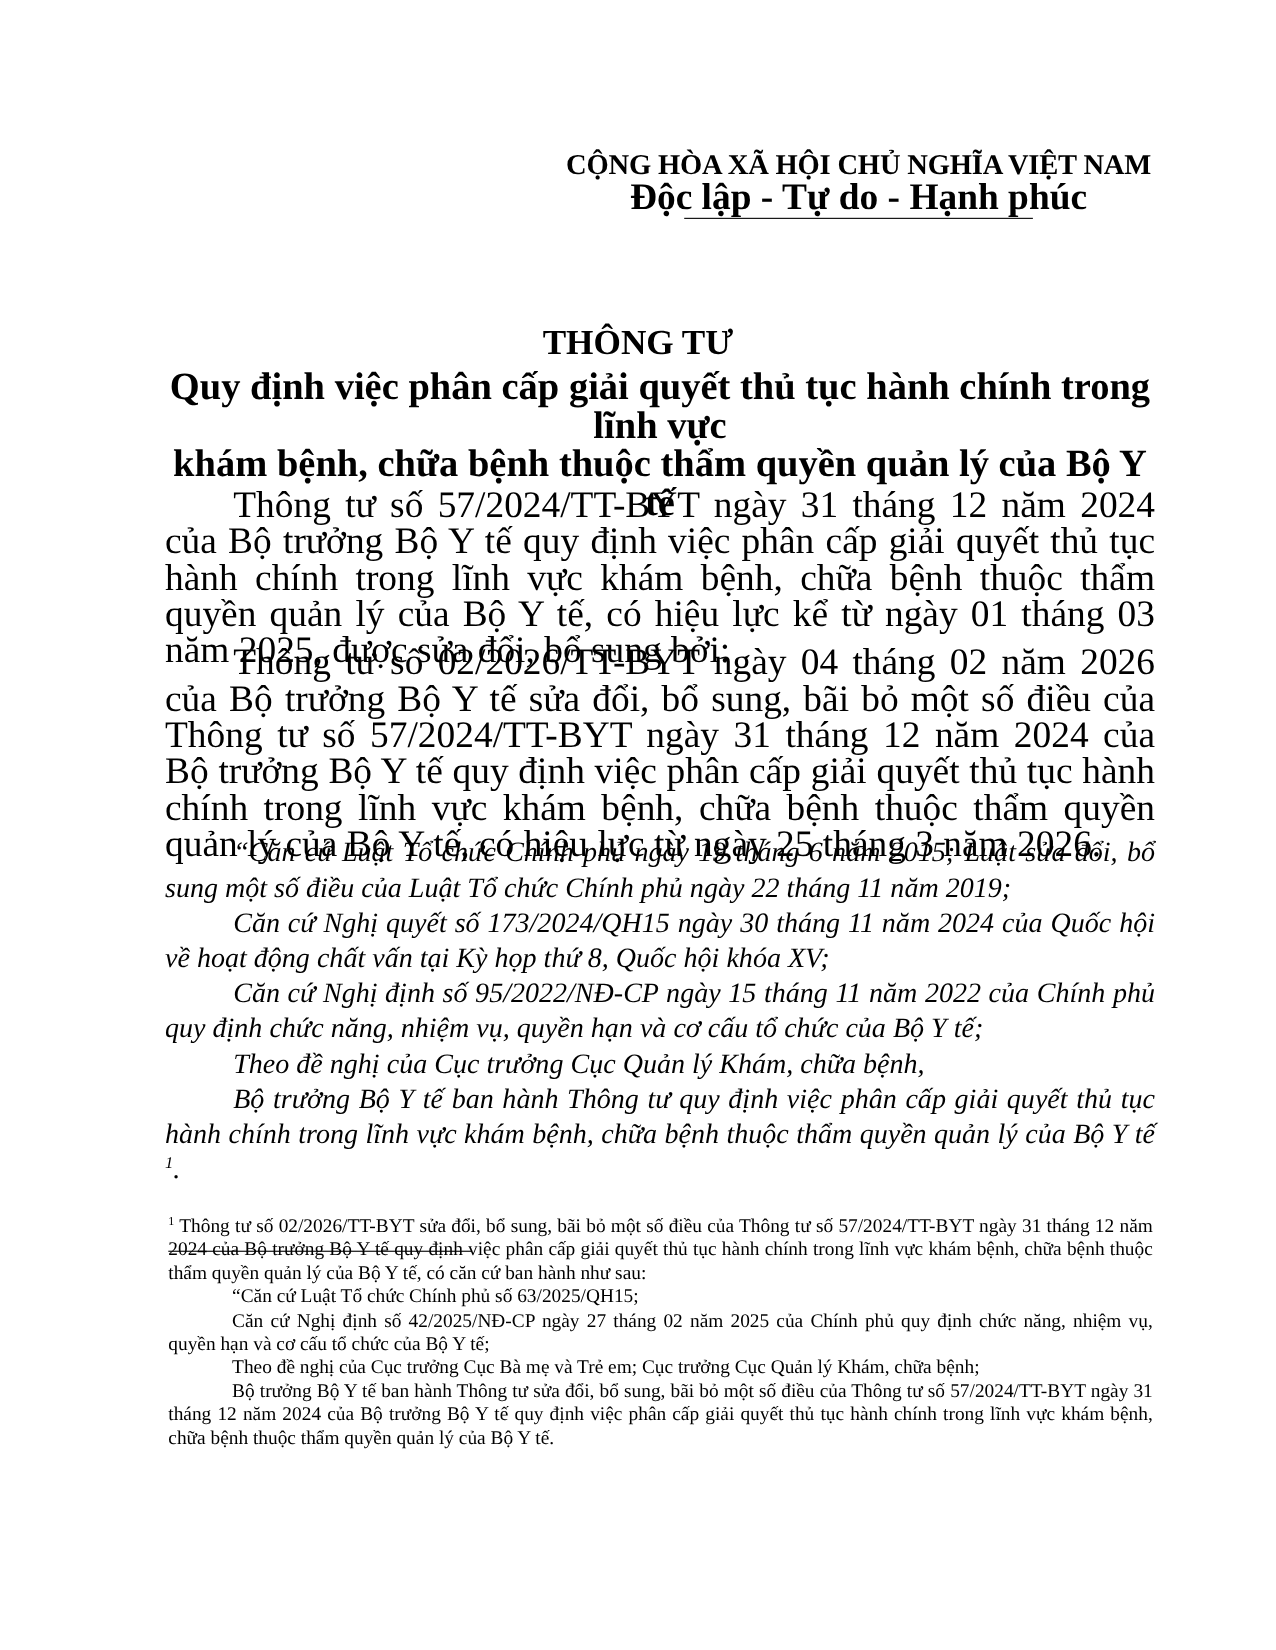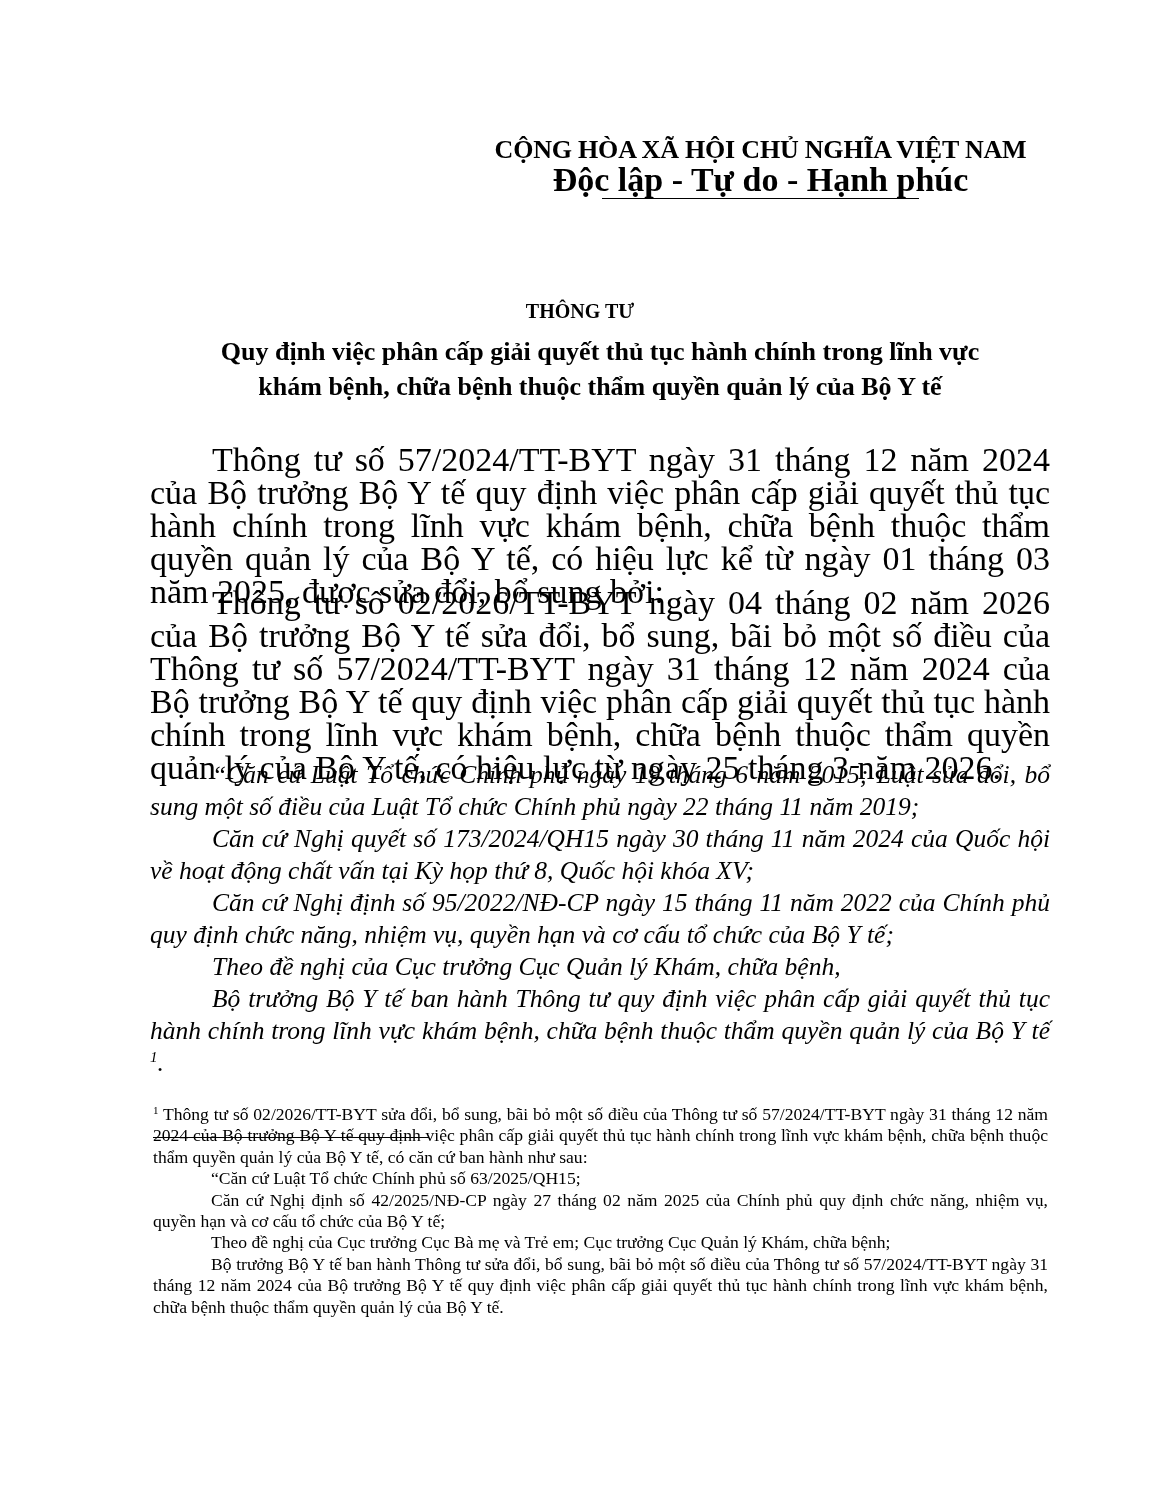--- a/index.html
+++ b/index.html
@@ -1,23 +1,23 @@
 <!DOCTYPE html>
 <html><head>
 <meta charset="utf-8">
 <style>
   html, body { margin: 0; padding: 0; background: #ffffff; }
   body { width: 1160px; height: 1500px; position: relative; overflow: hidden; color: #000; font-family: "Liberation Serif", "DejaVu Serif", serif; }
   .page { position: absolute; left: 0; top: 0; width: 1160px; height: 1500px; }
-  .national-header { position: absolute; left: 488px; top: 135px; width: 545px; text-align: center; font-weight: bold; }
+  .national-header { position: absolute; left: 508px; top: 135px; width: 545px; text-align: center; font-weight: bold; }
   .nh-line1 { font-size: 26px; line-height: 30px; letter-spacing: -0.2px; white-space: nowrap; }
   .nh-line2 { font-size: 34px; line-height: 30px; white-space: nowrap; }
   .nh-rule { width: 317px; height: 0; border-top: 1.5px solid #000; margin: 3px auto 0 auto; position: relative; left: 0; }
-  .doc-type { position: absolute; left: 0; width: 1160px; top: 296px; text-align: center; font-weight: bold; font-size: 20px; line-height: 30px; }
-  .doc-subtitle { position: absolute; left: 150px; width: 900px; top: 334px; text-align: center; font-weight: bold; font-size: 26px; line-height: 35px; }
+  .doc-type { position: absolute; left: 0; width: 1160px; top: 296px; text-align: center; font-weight: bold; font-size: 32px; line-height: 30px; }
+  .doc-subtitle { position: absolute; left: 150px; width: 900px; top: 334px; text-align: center; font-weight: bold; font-size: 35px; line-height: 35px; }
   .body-block { position: absolute; left: 150px; width: 900px; font-size: 34px; line-height: 33px; text-align: justify; }
   .body-block p { margin: 0; text-indent: 62px; }
   .p-intro { top: 443px; }
   .p-amend { top: 586px; }
   .preamble { position: absolute; left: 150px; width: 900px; top: 759px; font-size: 25.5px; line-height: 32px; font-style: italic; text-align: justify; }
   .preamble p { margin: 0; text-indent: 62px; }
   sup.fn-ref { font-size: 15px; vertical-align: 9px; line-height: 0; }
   .fn-rule { position: absolute; left: 153px; top: 1137px; width: 276px; height: 0; border-top: 1.2px solid #000; }
   .footnotes { position: absolute; left: 153px; width: 895px; top: 1104px; font-size: 17.6px; line-height: 21.4px; text-align: justify; }
   .footnotes p { margin: 0; }

